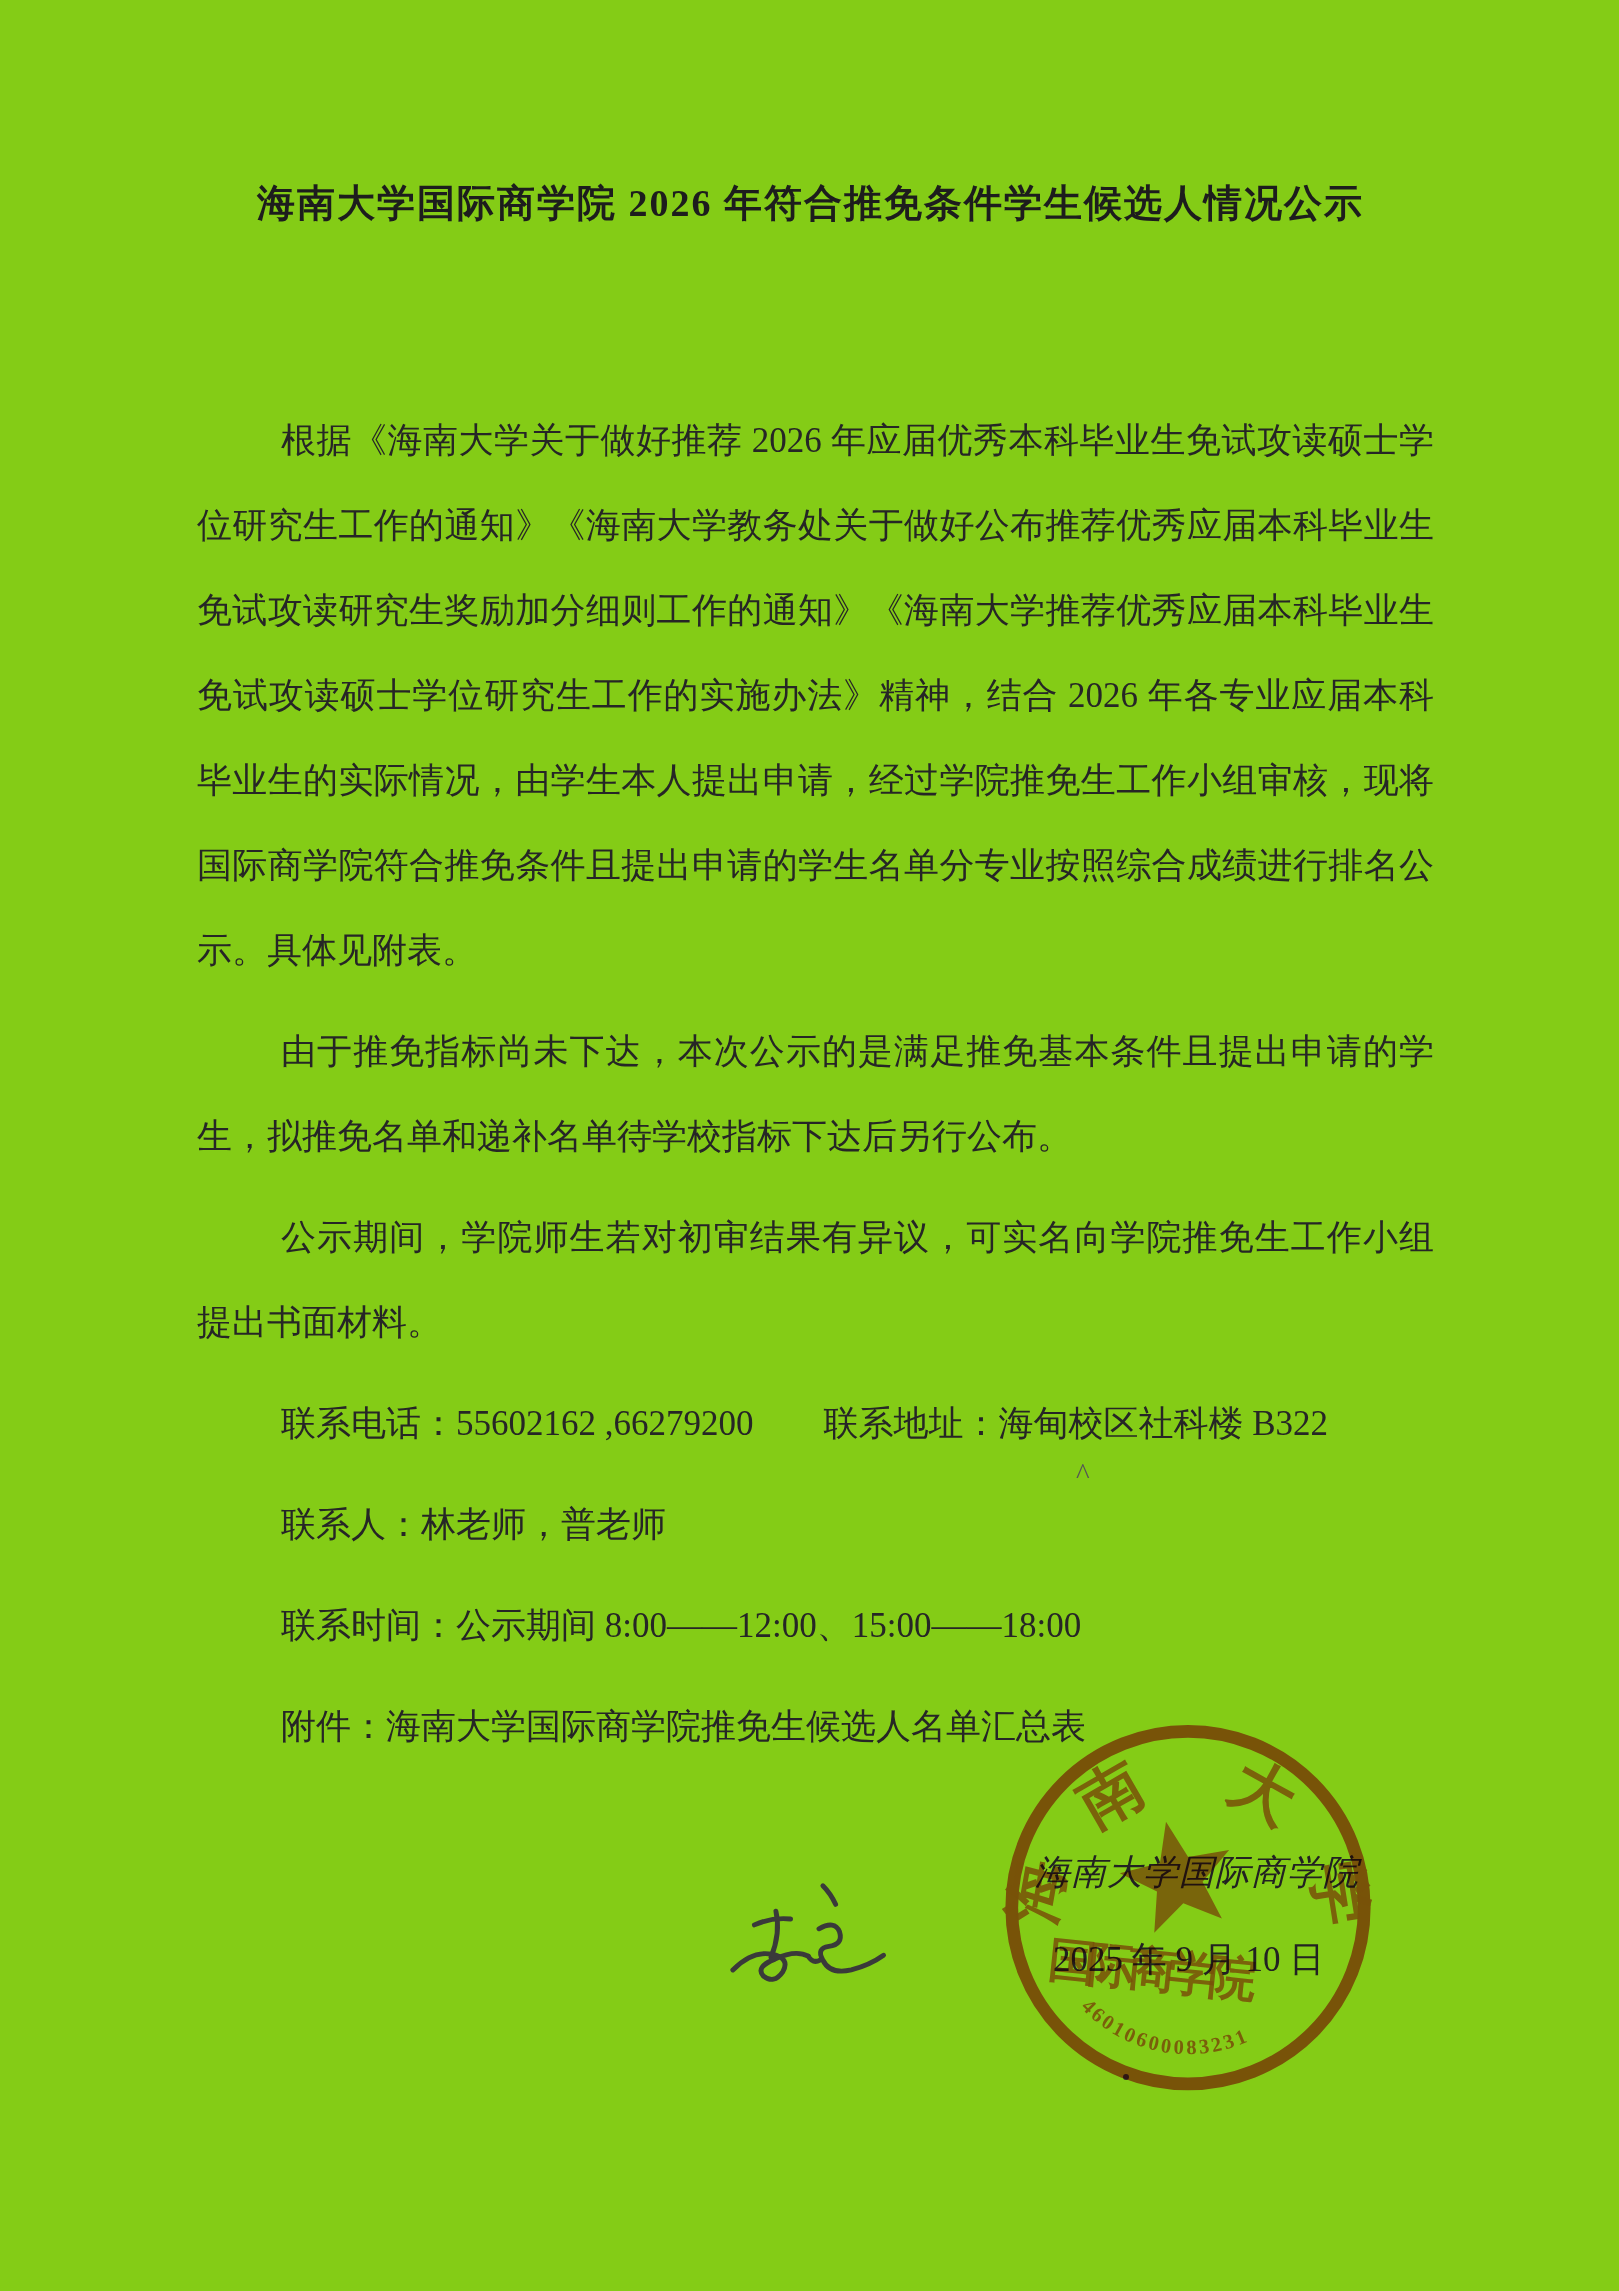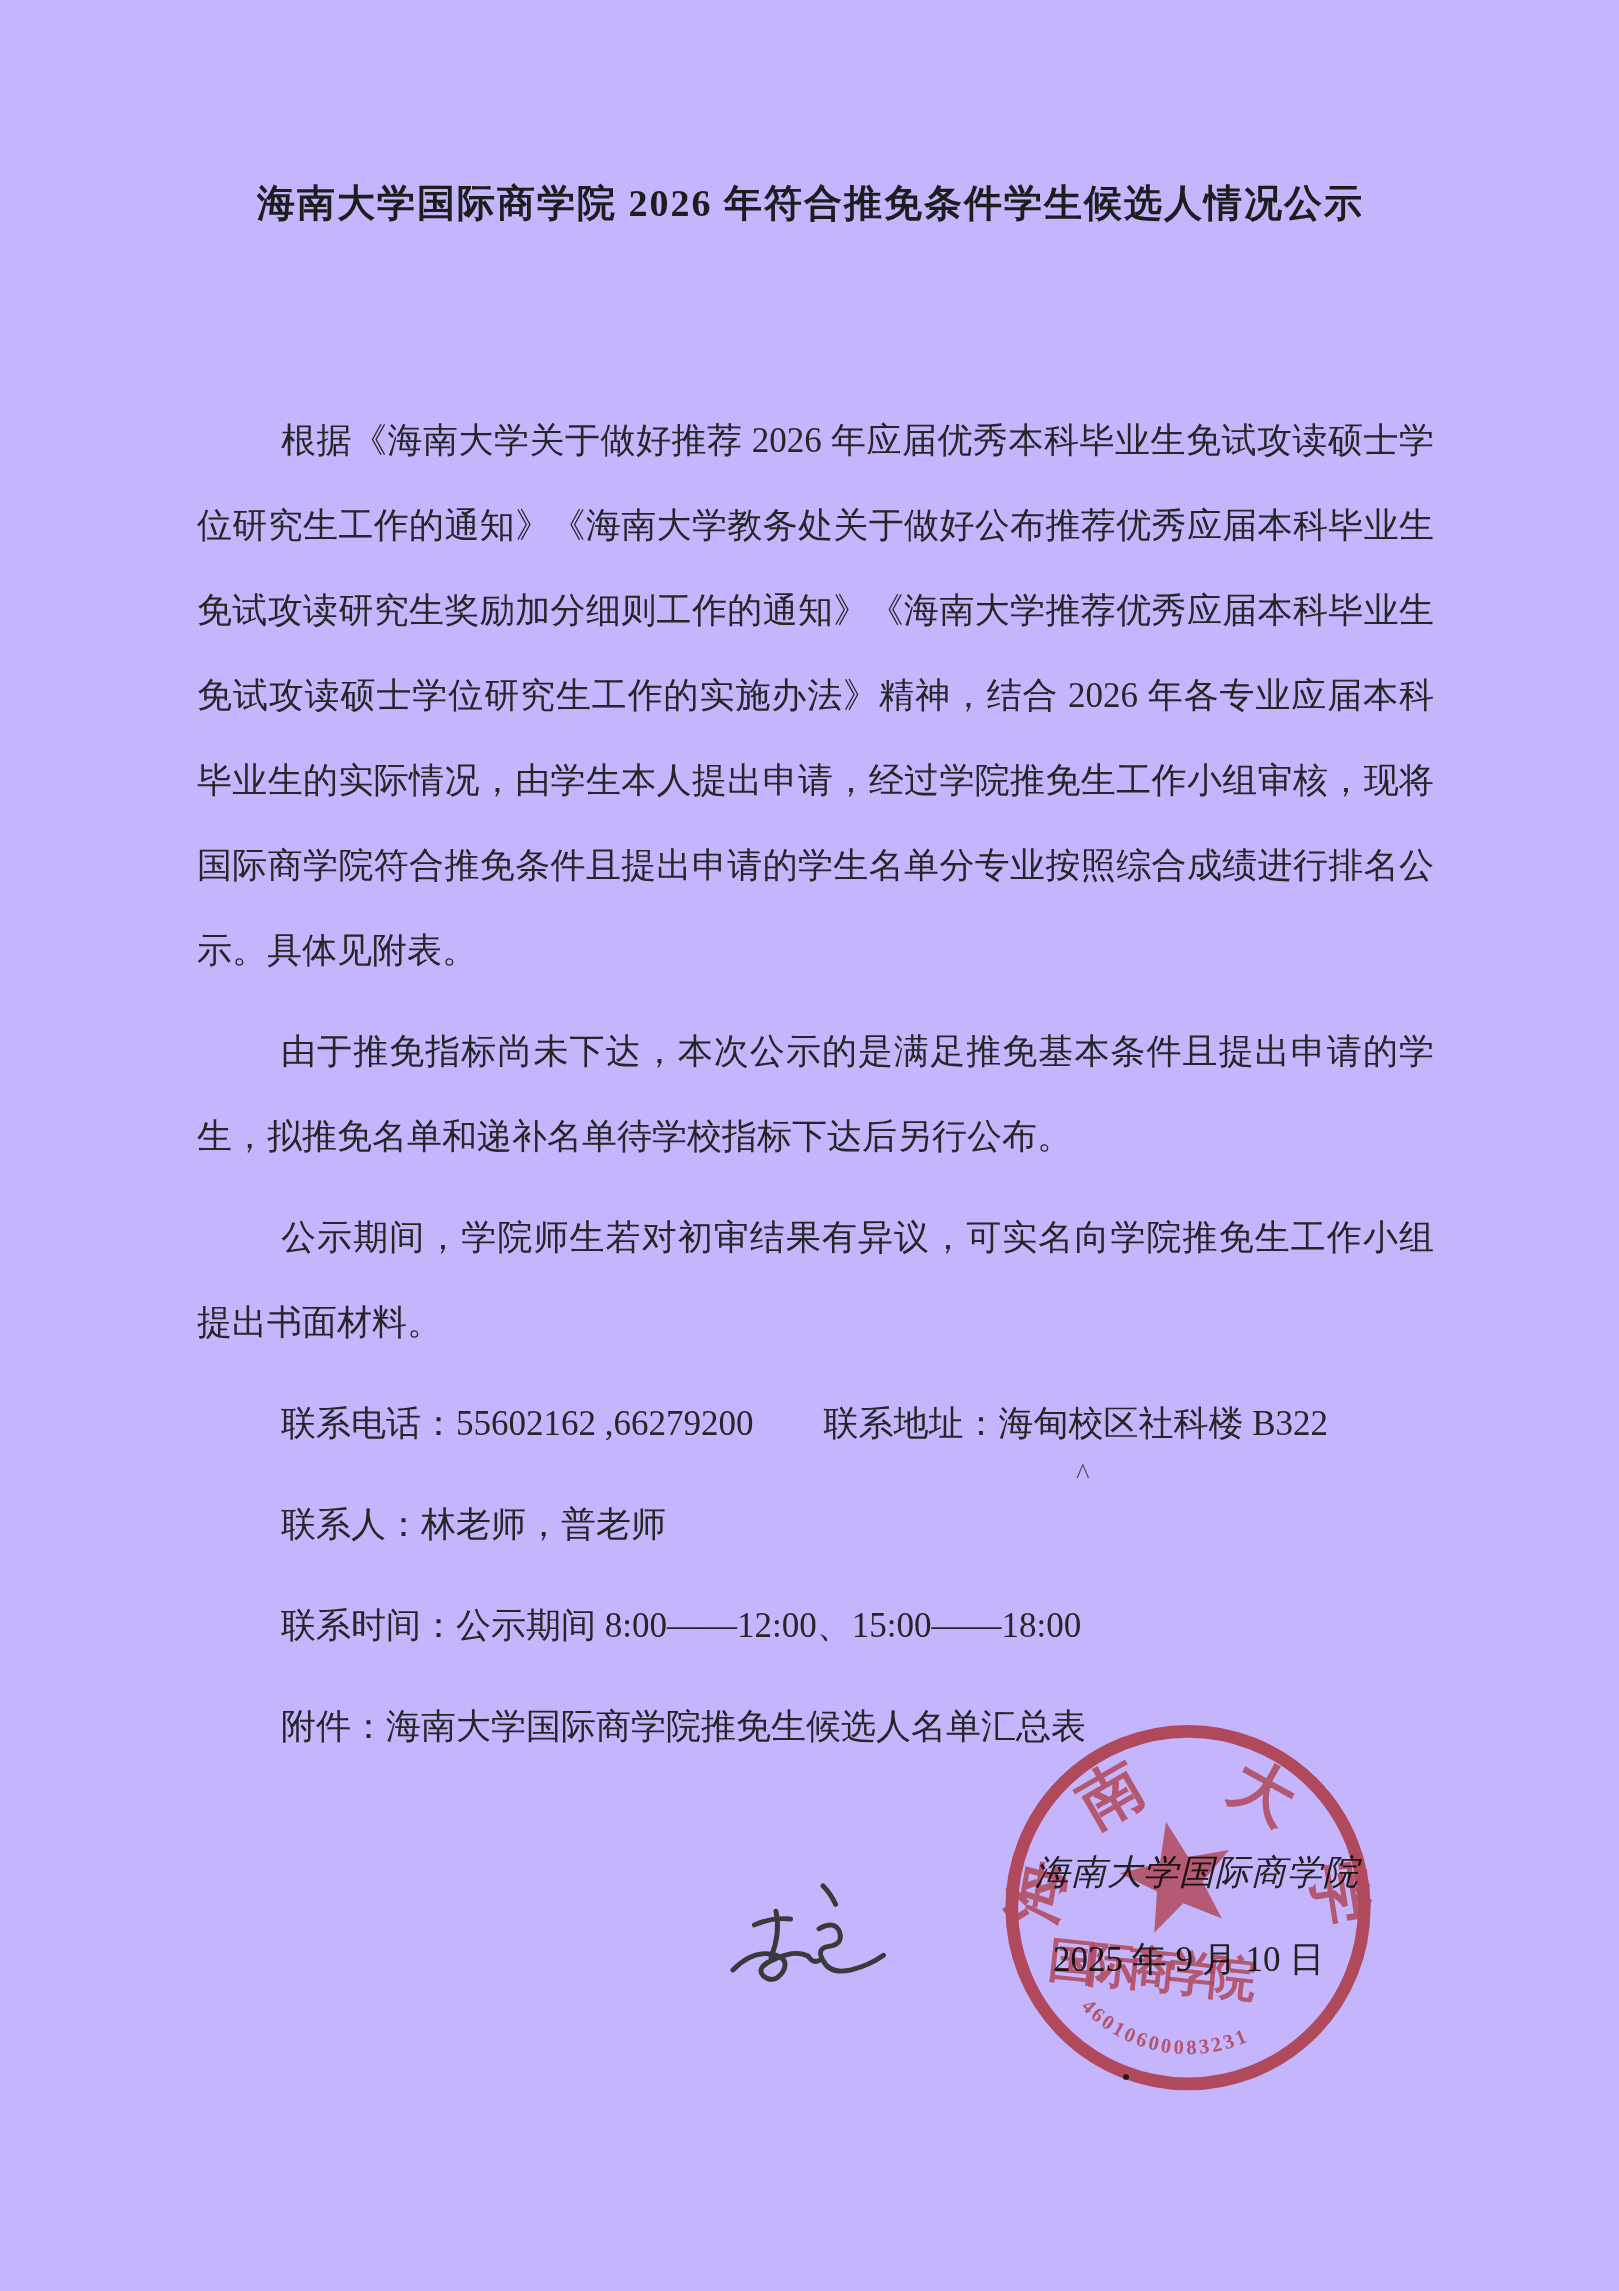--- a/index.html
+++ b/index.html
@@ -1,20 +1,20 @@
 <!DOCTYPE html>
 <html><head>
 <meta charset="utf-8">
 <style>
   html, body { margin: 0; padding: 0; background: #ffffff; }
   .page {
     position: relative;
     width: 1619px;
     height: 2292px;
-    background: #c4b5fd;
+    background: #84cc16;
     overflow: hidden;
     font-family: "Liberation Serif", "DejaVu Serif", serif;
     color: #2b2b2b;
   }
   .doc-title {
     position: absolute;
     left: 257px;
     top: 178px;
     font-size: 38px;
     font-weight: 700;

